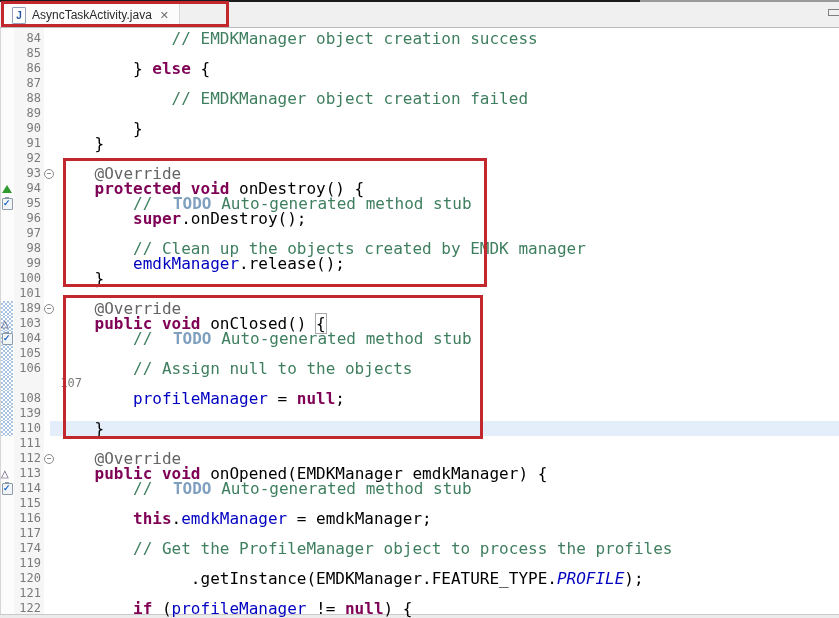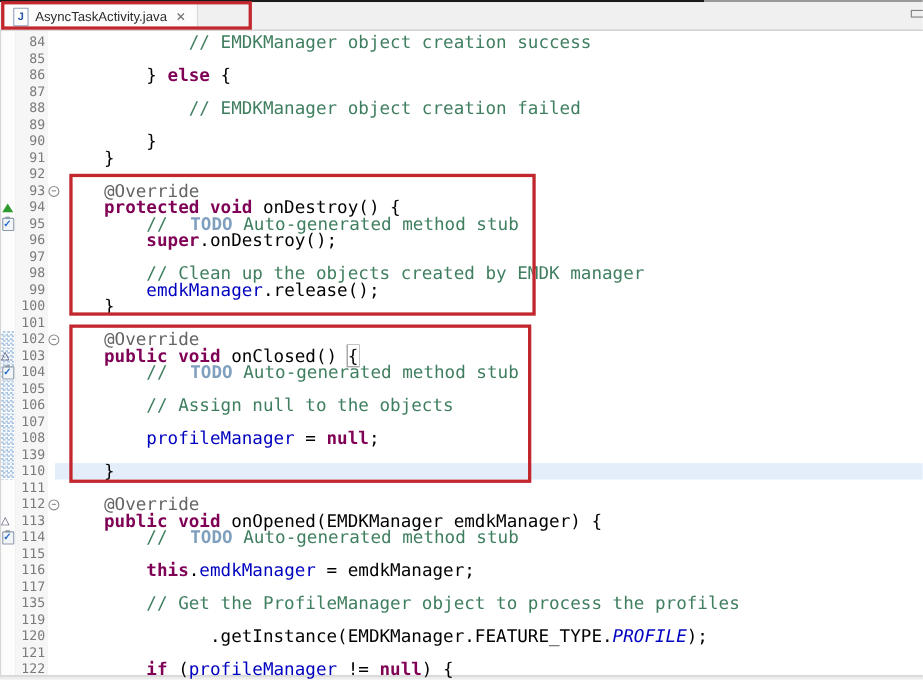--- a/index.html
+++ b/index.html
@@ -138,21 +138,21 @@
         <div class="mcell" style="top: 225px;"></div>
         <div class="numcell" style="top: 225px;">99</div>
         <div class="codeline" style="top: 225px;"><span>        </span><span class="fld">emdkManager</span><span>.release();</span></div>
         <div class="mcell" style="top: 240px;"></div>
         <div class="numcell" style="top: 240px;">100</div>
         <div class="codeline" style="top: 240px;"><span>    }</span></div>
         <div class="mcell" style="top: 255px;"></div>
         <div class="numcell" style="top: 255px;">101</div>
         <div class="codeline" style="top: 255px;"></div>
         <div class="mcell range" style="top: 270px;"></div>
-        <div class="numcell" style="top: 270px;">102</div>
+        <div class="numcell" style="top: 270px;">189</div>
         <div class="foldcell" style="top: 270px;">
           <span class="foldglyph"></span>
         </div>
         <div class="codeline" style="top: 270px;"><span>    </span><span class="ann">@Override</span></div>
         <div class="mcell range" style="top: 285px;">
           <span class="tri-hollow">△</span>
         </div>
         <div class="numcell" style="top: 285px;">103</div>
         <div class="codeline" style="top: 285px;"><span>    </span><span class="kw">public void</span><span> onClosed() </span><span class="brace">{</span></div>
         <div class="mcell range" style="top: 300px;">
@@ -160,21 +160,21 @@
         </div>
         <div class="numcell" style="top: 300px;">104</div>
         <div class="codeline" style="top: 300px;"><span>        </span><span class="cm">// </span><span class="todo">TODO</span><span class="cm"> Auto-generated method stub</span></div>
         <div class="mcell range" style="top: 315px;"></div>
         <div class="numcell" style="top: 315px;">105</div>
         <div class="codeline" style="top: 315px;"></div>
         <div class="mcell range" style="top: 330px;"></div>
         <div class="numcell" style="top: 330px;">106</div>
         <div class="codeline" style="top: 330px;"><span>        </span><span class="cm">// Assign null to the objects</span></div>
         <div class="mcell range" style="top: 345px;"></div>
-        <div class="numcell" style="top: 345px;">107</div>
+        <div class="numcell" style="top: 345px; margin-left: 41px;">107</div>
         <div class="mcell range" style="top: 360px;"></div>
         <div class="numcell" style="top: 360px;">108</div>
         <div class="codeline" style="top: 360px;"><span>        </span><span class="fld">profileManager</span><span> = </span><span class="kw">null</span><span>;</span></div>
         <div class="mcell range" style="top: 375px;"></div>
         <div class="numcell" style="top: 375px;">139</div>
         <div class="codeline" style="top: 375px;"></div>
         <div class="curline-band" style="top: 390px;"></div>
         <div class="mcell range" style="top: 390px;"></div>
         <div class="numcell" style="top: 390px;">110</div>
         <div class="codeline" style="top: 390px;"><span>    }</span></div>
@@ -200,21 +200,21 @@
         <div class="mcell" style="top: 465px;"></div>
         <div class="numcell" style="top: 465px;">115</div>
         <div class="codeline" style="top: 465px;"></div>
         <div class="mcell" style="top: 480px;"></div>
         <div class="numcell" style="top: 480px;">116</div>
         <div class="codeline" style="top: 480px;"><span>        </span><span class="kw">this</span><span>.</span><span class="fld">emdkManager</span><span> = emdkManager;</span></div>
         <div class="mcell" style="top: 495px;"></div>
         <div class="numcell" style="top: 495px;">117</div>
         <div class="codeline" style="top: 495px;"></div>
         <div class="mcell" style="top: 510px;"></div>
-        <div class="numcell" style="top: 510px;">135</div>
+        <div class="numcell" style="top: 510px;">174</div>
         <div class="codeline" style="top: 510px;"><span>        </span><span class="cm">// Get the ProfileManager object to process the profiles</span></div>
         <div class="mcell" style="top: 525px;"></div>
         <div class="numcell" style="top: 525px;">119</div>
         <div class="mcell" style="top: 540px;"></div>
         <div class="numcell" style="top: 540px;">120</div>
         <div class="codeline" style="top: 540px;"><span>              .getInstance(EMDKManager.FEATURE_TYPE.</span><span class="sfld">PROFILE</span><span>);</span></div>
         <div class="mcell" style="top: 555px;"></div>
         <div class="numcell" style="top: 555px;">121</div>
         <div class="codeline" style="top: 555px;"></div>
         <div class="mcell" style="top: 570px;"></div>

